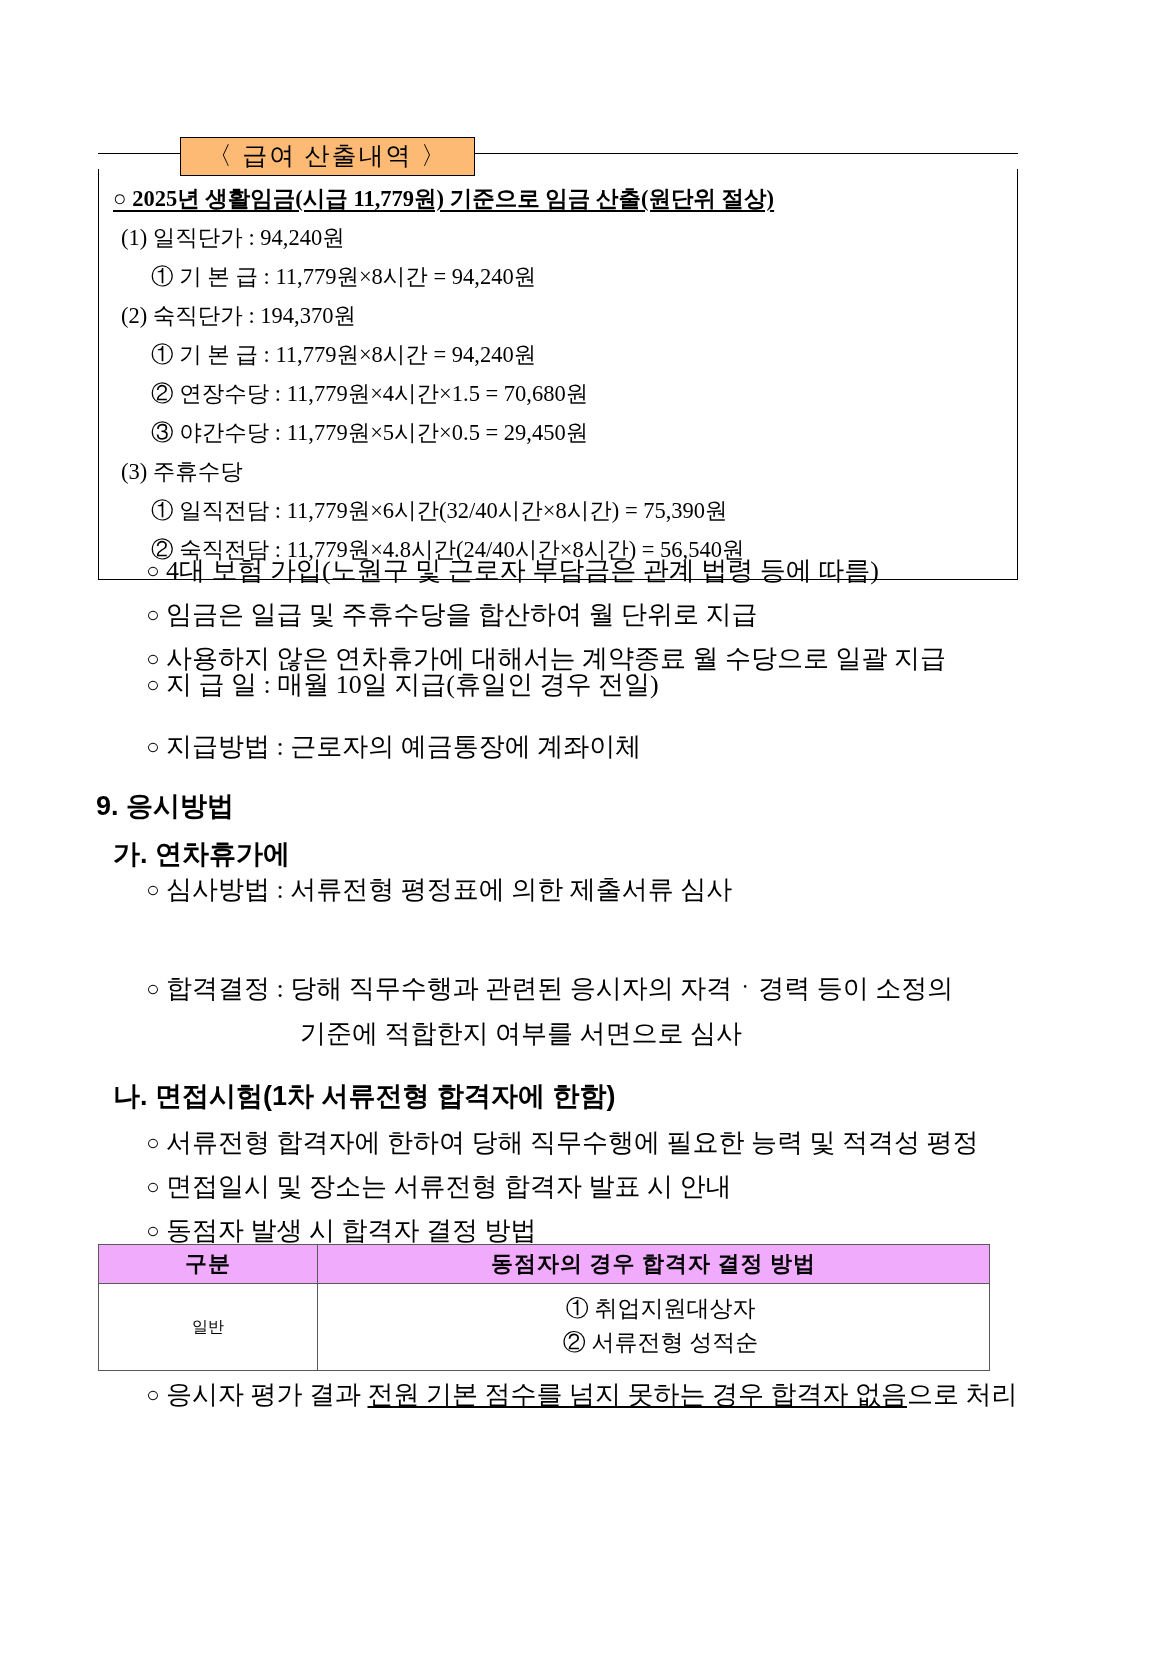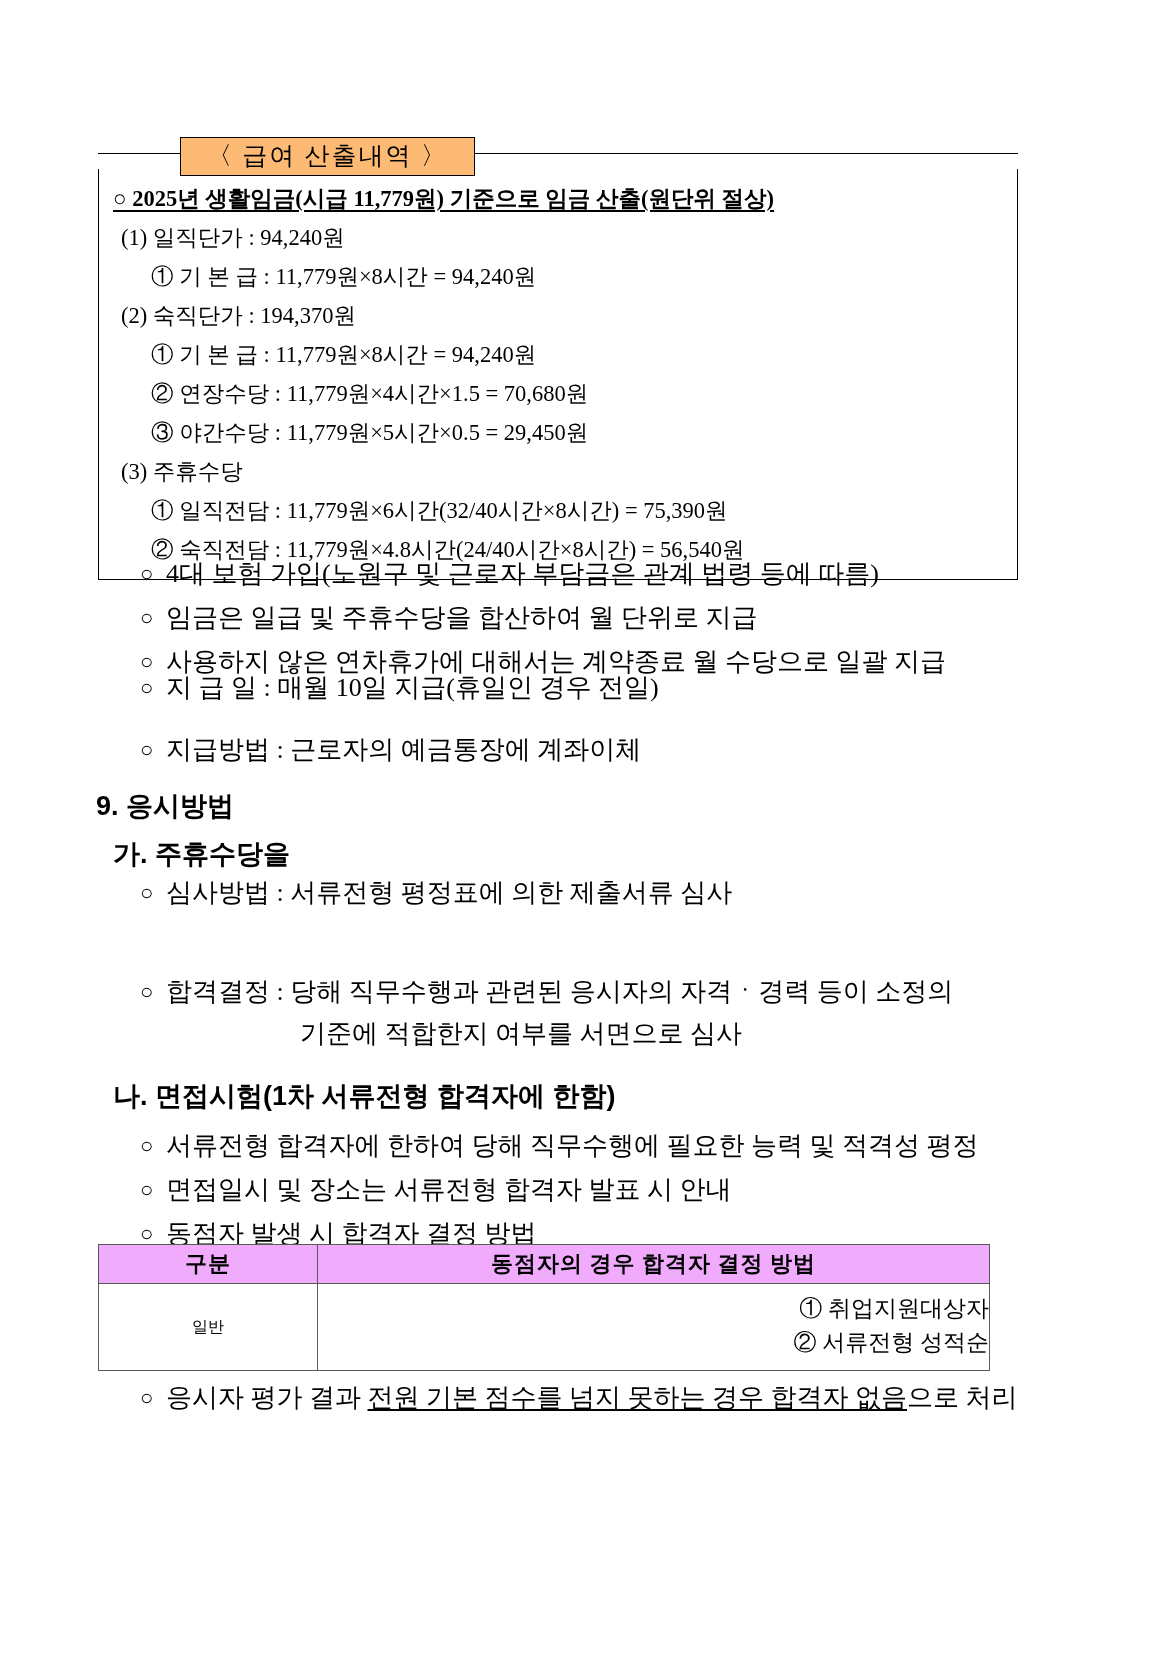--- a/index.html
+++ b/index.html
@@ -71,23 +71,24 @@
   }
   .calc-line.lv0 { padding-left: 14px; font-weight: bold; }
   .calc-line.lv0 span.u { text-decoration: underline; text-underline-offset: 4px; }
   .calc-line.lv1 { padding-left: 22px; }
   .calc-line.lv2 { padding-left: 52px; }
 
   
   .bullet {
     position: absolute;
     font-size: 26px;
-    line-height: 34px;
-    white-space: nowrap;
-    font-family: "Liberation Serif", "DejaVu Serif", serif;
+    line-height: 28px;
+    white-space: nowrap;
+    font-family: "Liberation Serif", "DejaVu Serif", serif;
+    text-align: center;
   }
   .bullet .mark {
     display: inline-block;
     width: 26px;
     font-size: 22px;
     vertical-align: 1px;
   }
   .cont {
     position: absolute;
     font-size: 26px;
@@ -136,21 +137,21 @@
     letter-spacing: 1px;
   }
   .tbl td.c1 {
     width: 218px;
     text-align: center;
     vertical-align: middle;
     font-size: 16px;
   }
   .tbl td.c2 {
     padding: 8px 0 10px 14px;
-    text-align: right;
+    text-align: center;
     vertical-align: middle;
   }
   .tbl td.c2 div {
     line-height: 34px;
     font-size: 23px;
     white-space: nowrap;
   }
   .tbl thead th.h1 { width: 218px; }
 
   .underline-part { text-decoration: underline; text-underline-offset: 3px; }
@@ -190,21 +191,21 @@
   </div>
   <div class="bullet" style="left:140px; top:671px;">
     <span class="mark">○</span><span>지 급 일 : 매월 10일 지급(휴일인 경우 전일)</span>
   </div>
   <div class="bullet" style="left:140px; top:733px;">
     <span class="mark">○</span><span>지급방법 : 근로자의 예금통장에 계좌이체</span>
   </div>
 
   <div class="h-num" style="left:96px; top:788px;">9. 응시방법</div>
 
-  <div class="h-sub" style="left:113px; top:836px;">가. 주휴수당을</div>
+  <div class="h-sub" style="left:113px; top:836px;">가. 연차휴가에</div>
 
   <div class="bullet" style="left:140px; top:876px;">
     <span class="mark">○</span><span>심사방법 : 서류전형 평정표에 의한 제출서류 심사</span>
   </div>
   <div class="bullet" style="left:140px; top:975px;">
     <span class="mark">○</span><span>합격결정 : 당해 직무수행과 관련된 응시자의 자격ㆍ경력 등이 소정의</span>
   </div>
   <div class="cont" style="left:300px; top:1019px;">기준에 적합한지 여부를 서면으로 심사</div>
 
   <div class="h-sub" style="left:113px; top:1078px;">나. 면접시험(1차 서류전형 합격자에 한함)</div>

